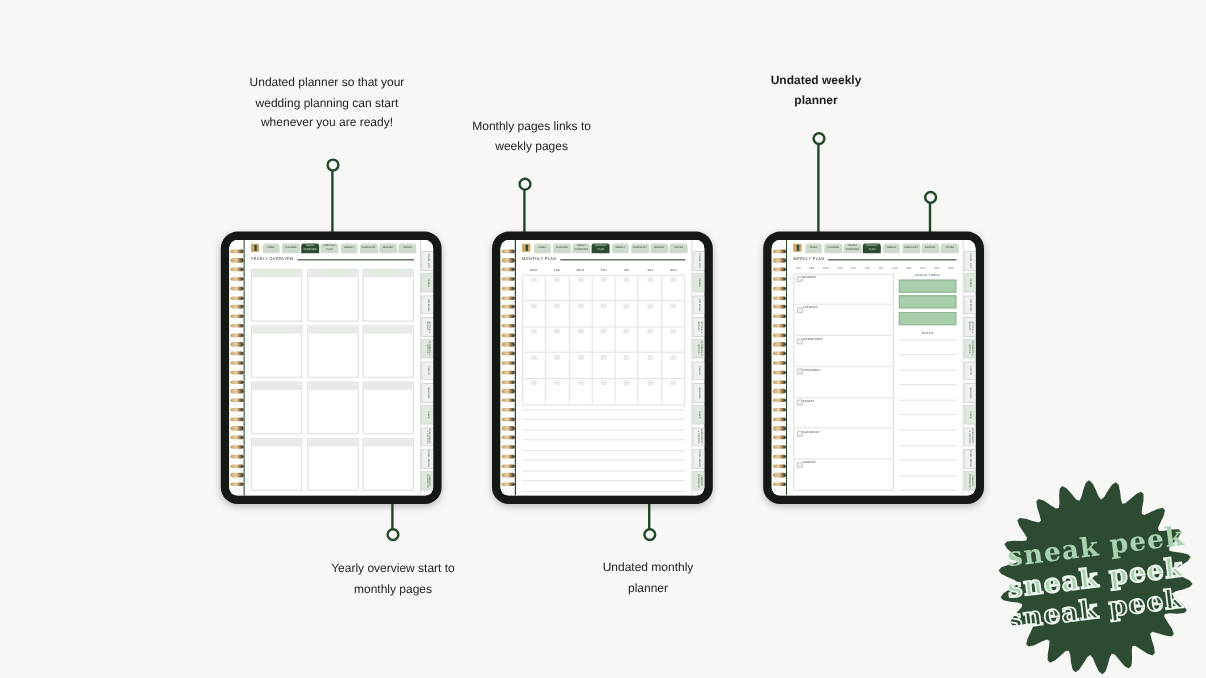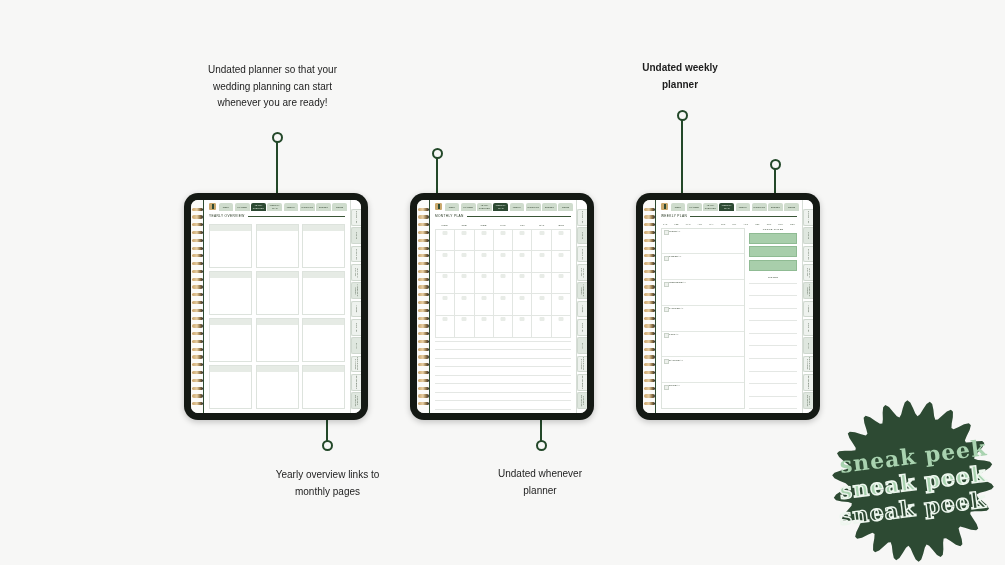--- a/index.html
+++ b/index.html
@@ -386,37 +386,39 @@
 <body>
 
 <div class="stage">
 
   <div class="callout" style="left:185px; top:62px; width:175px;">Undated planner so that your
 wedding planning can start
 whenever you are ready!</div>
   <div class="leader" style="left:276px; top:138px; height:80px;"></div>
   <div class="leader-dot" style="left:271.5px; top:132px;"></div>
 
+  <div class="callout" style="left:368px; top:98px; width:150px;">Monthly pages links to
+weekly pages</div>
   <div class="leader" style="left:436px; top:154px; height:112px;"></div>
   <div class="leader-dot" style="left:431.5px; top:148px;"></div>
 
   <div class="callout" style="left:620px; top:60px; width:120px;font-weight:bold;">Undated weekly
 planner</div>
   <div class="leader" style="left:681px; top:116px; height:95px;"></div>
   <div class="leader-dot" style="left:676.5px; top:110px;"></div>
 
   <div class="leader" style="left:774px; top:165px; height:110px;"></div>
   <div class="leader-dot" style="left:769.5px; top:159px;"></div>
 
-  <div class="callout" style="left:250px; top:467px; width:155px;">Yearly overview links to
+  <div class="callout" style="left:250px; top:467px; width:155px;">Yearly overview start to
 monthly pages</div>
   <div class="leader" style="left:326px; top:370px; height:75px;"></div>
   <div class="leader-dot" style="left:321.5px; top:440px;"></div>
 
-  <div class="callout" style="left:470px; top:466px; width:140px;">Undated whenever
+  <div class="callout" style="left:470px; top:466px; width:140px;">Undated monthly
 planner</div>
   <div class="leader" style="left:540px; top:216px; height:229px;"></div>
   <div class="leader-dot" style="left:535.5px; top:440px;"></div>
 
   <div class="tablet" style="left:184px; top:193px; width:184px; height:227px;">
     <div class="tablet-inner">
       <div class="spiral" id="spiral-1">
           <div class="ring"></div>
           <div class="ring"></div>
           <div class="ring"></div>

